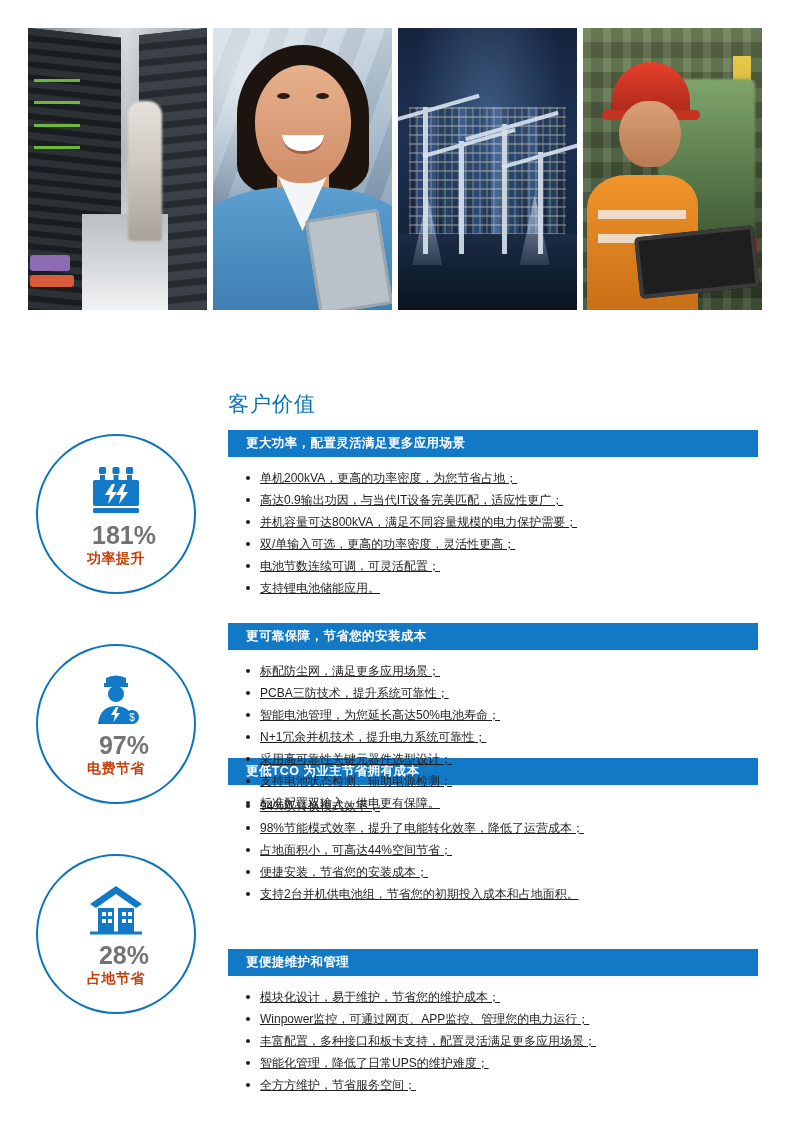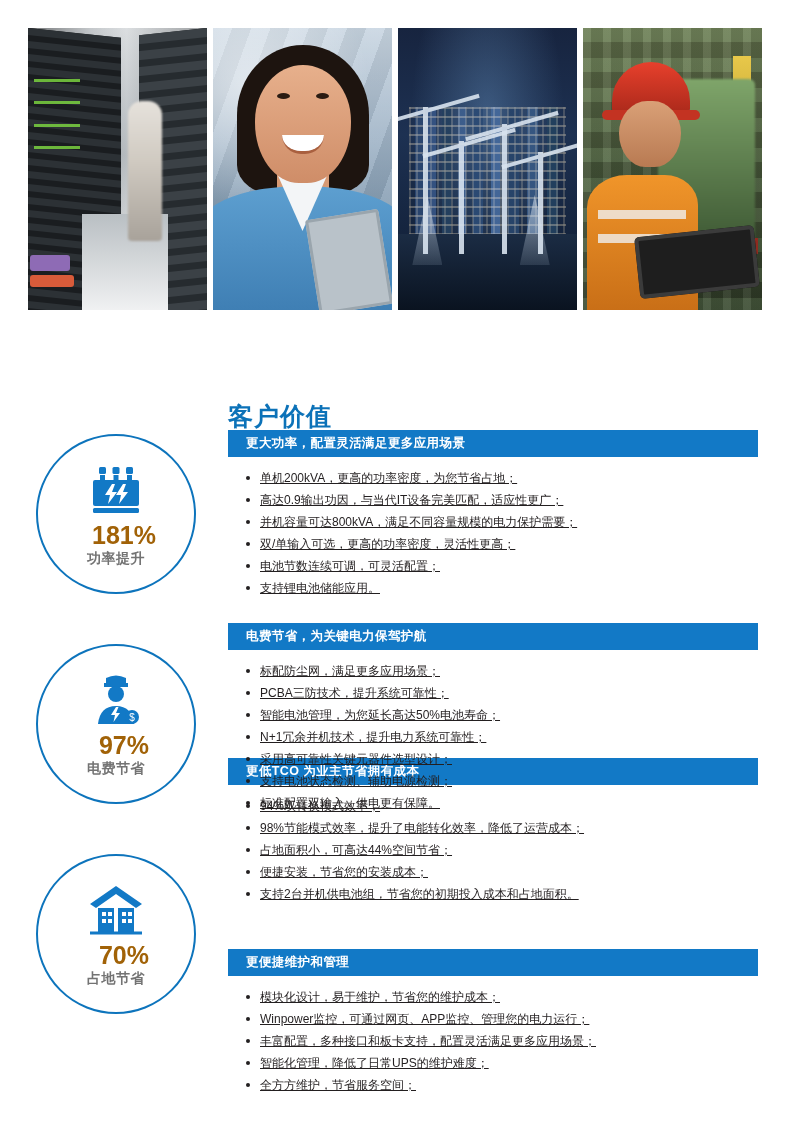--- a/index.html
+++ b/index.html
@@ -332,23 +332,23 @@
   .content {
     position: absolute;
     left: 0;
     top: 330px;
     width: 790px;
   }
 
   .section-title {
     position: absolute;
     left: 228px;
-    top: 70px;
-    font-size: 25px;
-    font-weight: bold;
+    top: 60px;
+    font-size: 21px;
+    font-weight: normal;
     color: #0c72b8;
     letter-spacing: 1px;
   }
 
   
   .circles {
     position: absolute;
     left: 36px;
     top: 104px;
     width: 176px;
@@ -369,29 +369,29 @@
   }
   .circle-icon {
     height: 56px;
     display: flex;
     align-items: center;
     justify-content: center;
   }
   .circle-pct {
     font-size: 25px;
     font-weight: bold;
-    color: #a16207;
+    color: #737373;
     line-height: 1.1;
     margin-top: 4px;
     margin-left: 16px;
   }
   .circle-label {
     font-size: 14px;
     font-weight: bold;
-    color: #737373;
+    color: #c2410c;
     letter-spacing: .5px;
   }
 
   
   .blocks {
     position: absolute;
     left: 228px;
     top: 100px;
     width: 530px;
   }
@@ -539,42 +539,42 @@
             <rect x="16" y="35" width="4" height="4"></rect>
             <rect x="22" y="35" width="4" height="4"></rect>
             <rect x="36" y="28" width="4" height="4"></rect>
             <rect x="42" y="28" width="4" height="4"></rect>
             <rect x="36" y="35" width="4" height="4"></rect>
             <rect x="42" y="35" width="4" height="4"></rect>
           </g>
           <path d="M4 49 h52" stroke="#1279c6" stroke-width="3" fill="none"></path>
         </svg>
       </div>
-      <div class="circle-pct">70%</div>
+      <div class="circle-pct">28%</div>
       <div class="circle-label">占地节省</div>
     </div>
 
   </div>
 
   <div class="blocks">
 
     <div class="block">
       <div class="bar">更大功率，配置灵活满足更多应用场景</div>
       <ul class="bullets">
         <li>单机200kVA，更高的功率密度，为您节省占地；</li>
         <li>高达0.9输出功因，与当代IT设备完美匹配，适应性更广；</li>
         <li>并机容量可达800kVA，满足不同容量规模的电力保护需要；</li>
         <li>双/单输入可选，更高的功率密度，灵活性更高；</li>
         <li>电池节数连续可调，可灵活配置；</li>
         <li>支持锂电池储能应用。</li>
       </ul>
     </div>
 
     <div class="block gap-lg" style="margin-top:24px">
-      <div class="bar">电费节省，为关键电力保驾护航</div>
+      <div class="bar">更可靠保障，节省您的安装成本</div>
       <ul class="bullets">
         <li>标配防尘网，满足更多应用场景；</li>
         <li>PCBA三防技术，提升系统可靠性；</li>
         <li>智能电池管理，为您延长高达50%电池寿命；</li>
         <li>N+1冗余并机技术，提升电力系统可靠性；</li>
         <li>采用高可靠性关键元器件选型设计；</li>
         <li>支持电池状态检测、辅助电源检测；</li>
         <li>标准配置双输入，供电更有保障。</li>
       </ul>
     </div>

